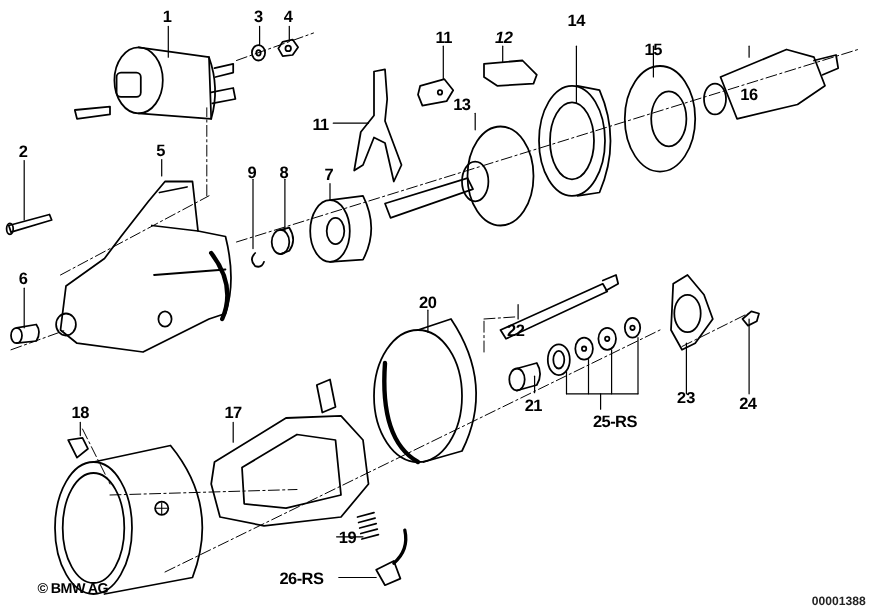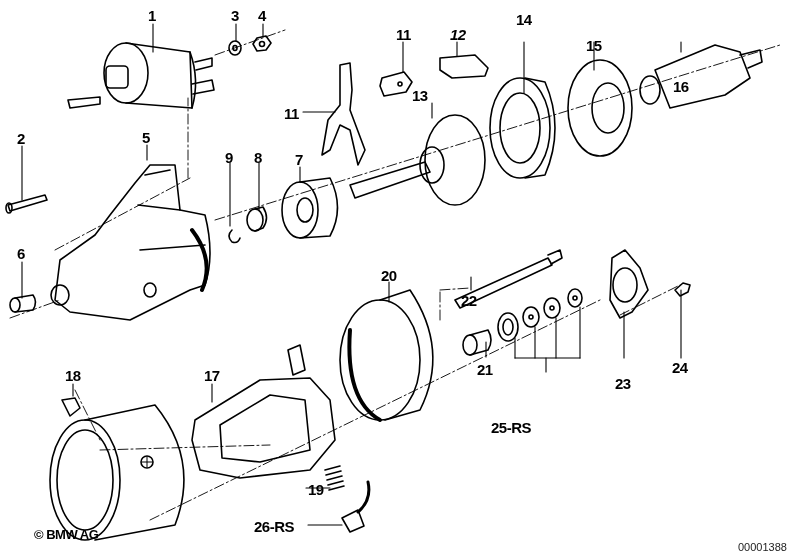--- a/index.html
+++ b/index.html
@@ -1,20 +1,20 @@
 <!DOCTYPE html>
 <html><head>
 <meta charset="utf-8">
 <style>
   html,body{margin:0;padding:0;background:#fff;}
   body{width:799px;height:559px;position:relative;overflow:hidden;font-family:"Liberation Sans",sans-serif;color:#000;}
   #diagram{position:absolute;left:0;top:0;width:799px;height:559px;}
   .lbl{position:absolute;font-size:15px;font-weight:bold;letter-spacing:-0.5px;line-height:1;white-space:nowrap;}
   .copy{position:absolute;left:34px;top:527px;font-size:13px;font-weight:bold;letter-spacing:-0.5px;}
-  .ref{position:absolute;left:738px;top:541px;font-size:11px;color:#222;}
+  .ref{position:absolute;left:738px;top:541px;font-size:11px;color:#222;font-weight:bold;}
 </style>
 </head>
 <body>
 
 <svg id="diagram" viewBox="0 0 799 559" xmlns="http://www.w3.org/2000/svg" fill="none" stroke="#000" stroke-width="1.6" stroke-linejoin="round" stroke-linecap="round">
 
   <g stroke-width="0.9" stroke-dasharray="10,3,2,3">
     <line x1="215" y1="55" x2="285" y2="30"></line>
     <line x1="55" y1="250" x2="190" y2="178"></line>
     <line x1="188" y1="178" x2="188" y2="98"></line>
@@ -220,19 +220,19 @@
 <div class="lbl" style="left:412px;top:88px;">13</div>
 <div class="lbl" style="left:516px;top:12px;">14</div>
 <div class="lbl" style="left:586px;top:38px;">15</div>
 <div class="lbl" style="left:673px;top:36px;margin-top:43px;">16</div>
 <div class="lbl" style="left:204px;top:368px;">17</div>
 <div class="lbl" style="left:65px;top:368px;">18</div>
 <div class="lbl" style="left:292px;top:482px;margin-left:16px;">19</div>
 <div class="lbl" style="left:381px;top:268px;">20</div>
 <div class="lbl" style="left:477px;top:362px;">21</div>
 <div class="lbl" style="left:461px;top:257px;margin-top:36px;">22</div>
-<div class="lbl" style="left:615px;top:376px;">23</div>
+<div class="lbl" style="left:615px;top:355px;font-family:Liberation Mono, monospace;">23</div>
 <div class="lbl" style="left:672px;top:360px;">24</div>
-<div class="lbl" style="left:491px;top:376px;margin-top:44px;">25-RS</div>
+<div class="lbl" style="left:539px;top:376px;">25-RS</div>
 <div class="lbl" style="left:254px;top:519px;">26-RS</div>
 
 <div class="copy">© BMW AG</div>
 <div class="ref">00001388</div>
 
 </body></html>

